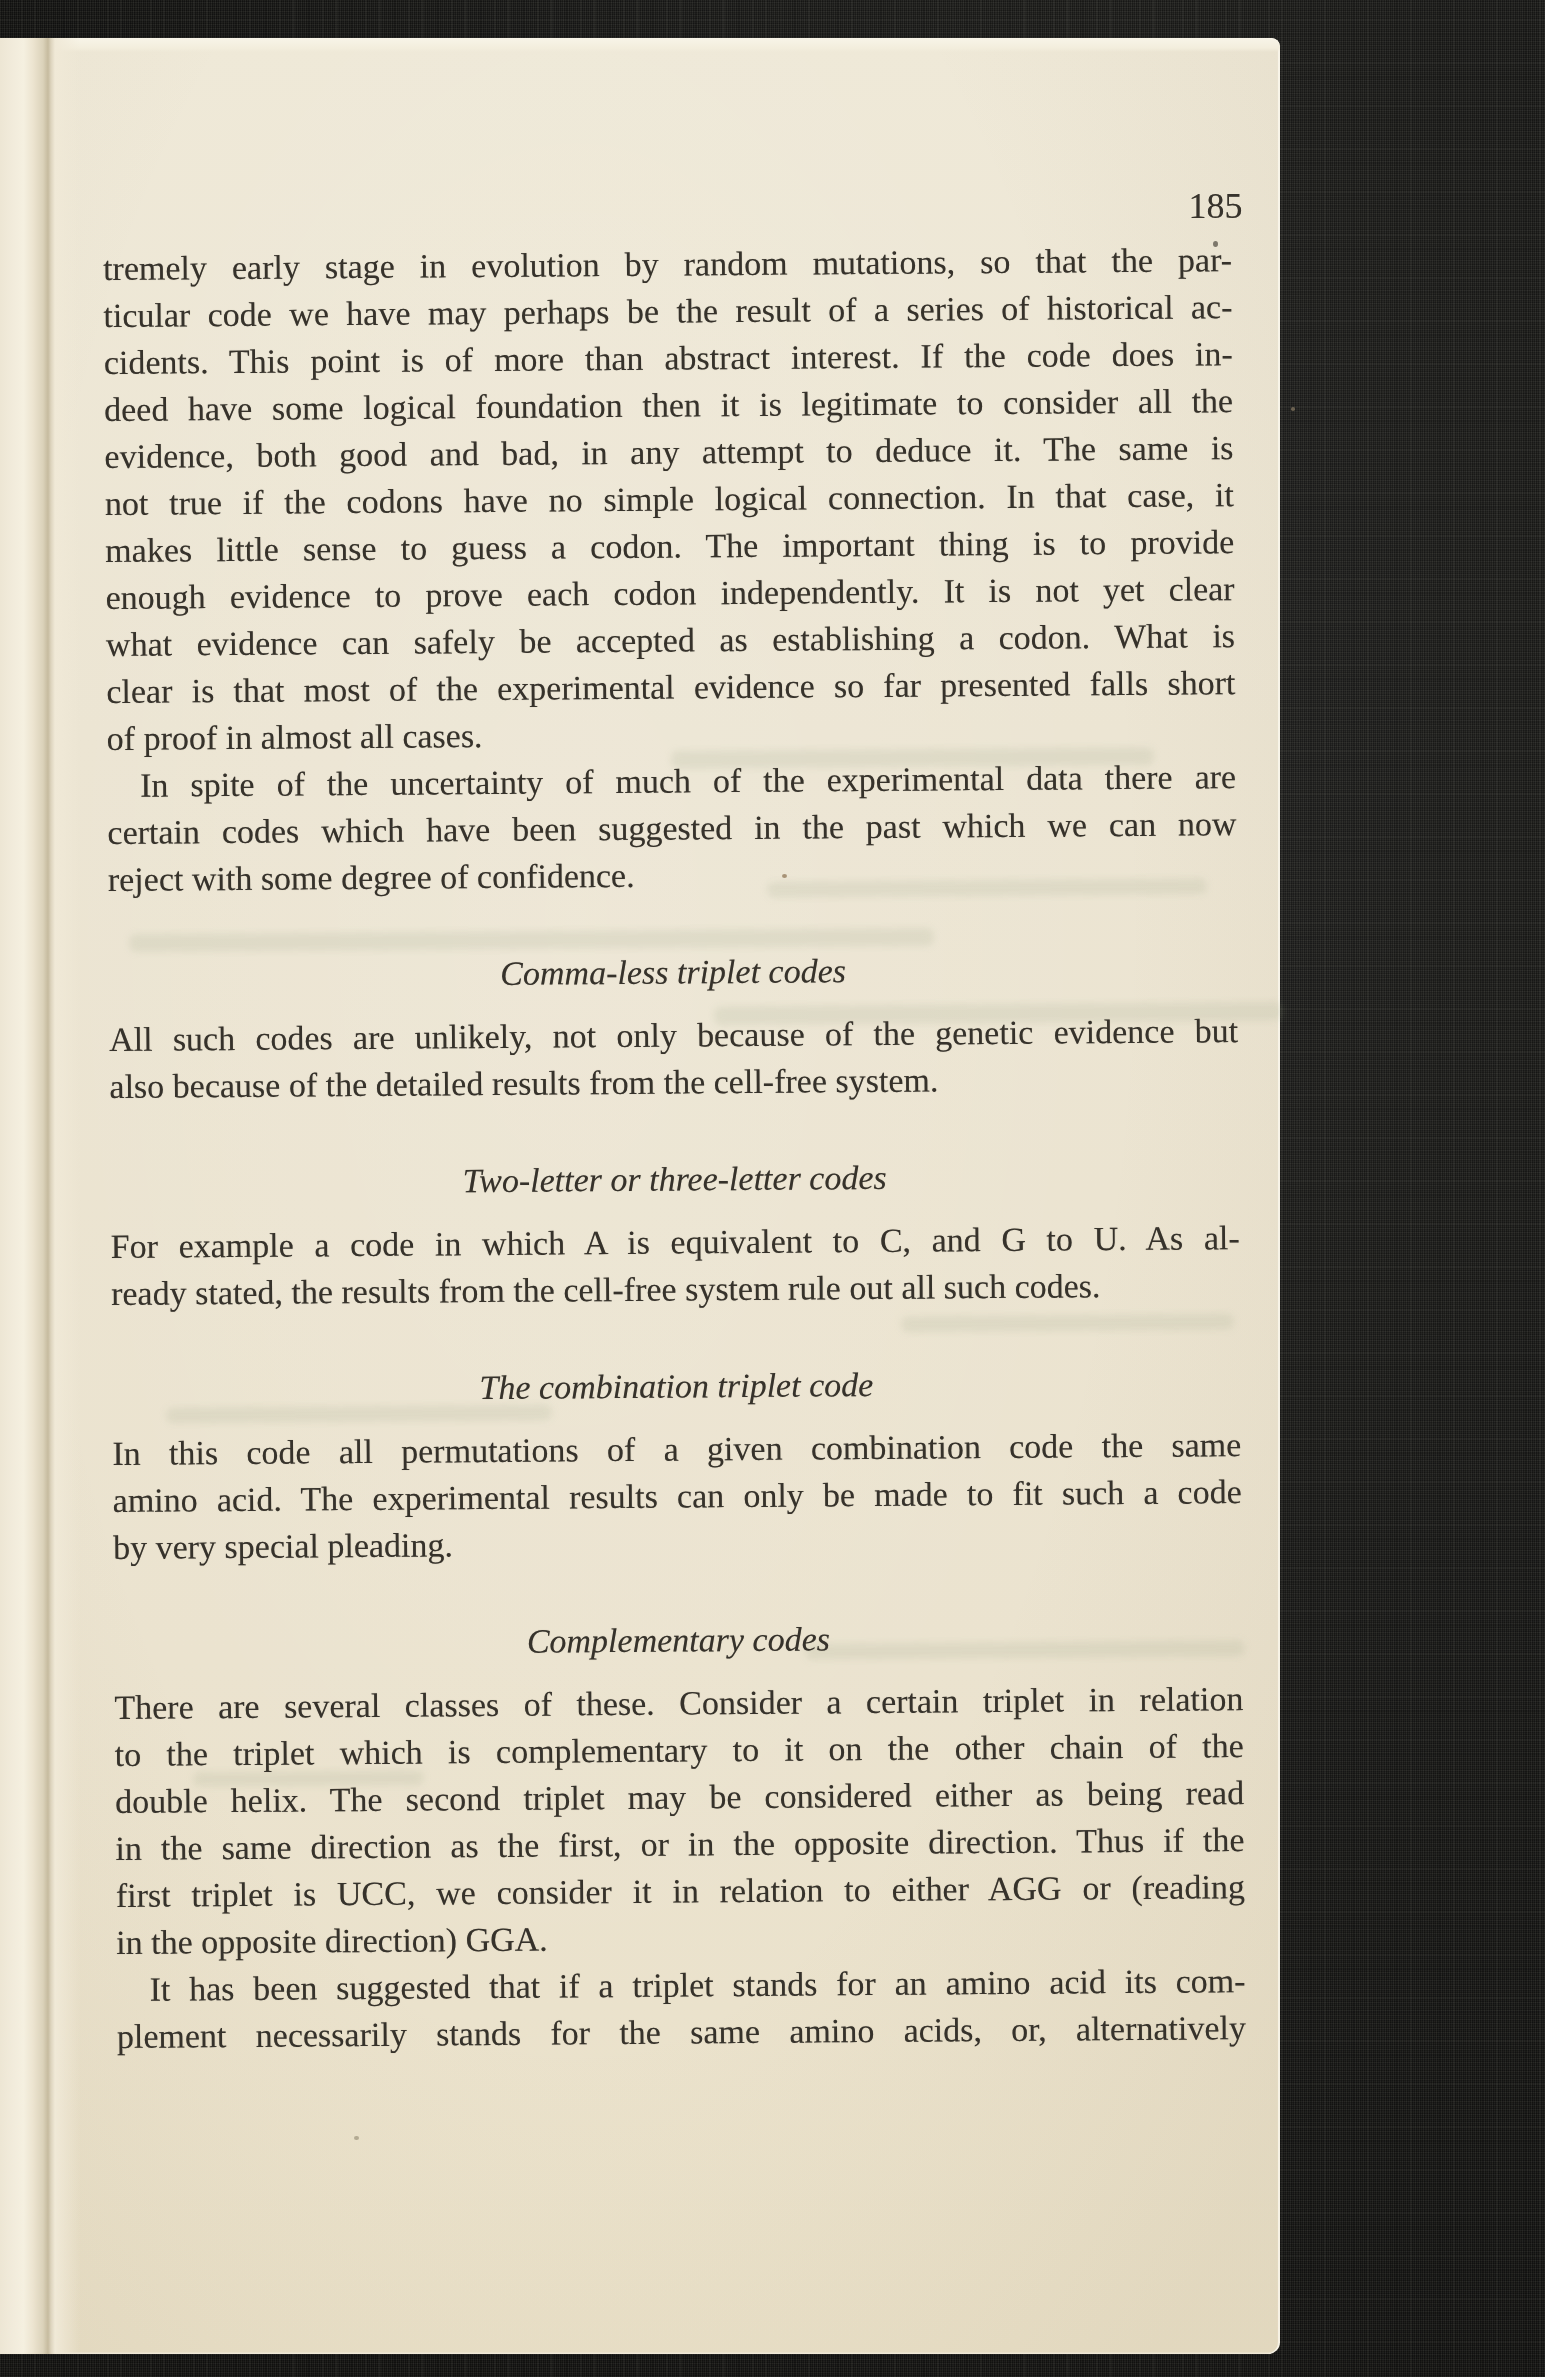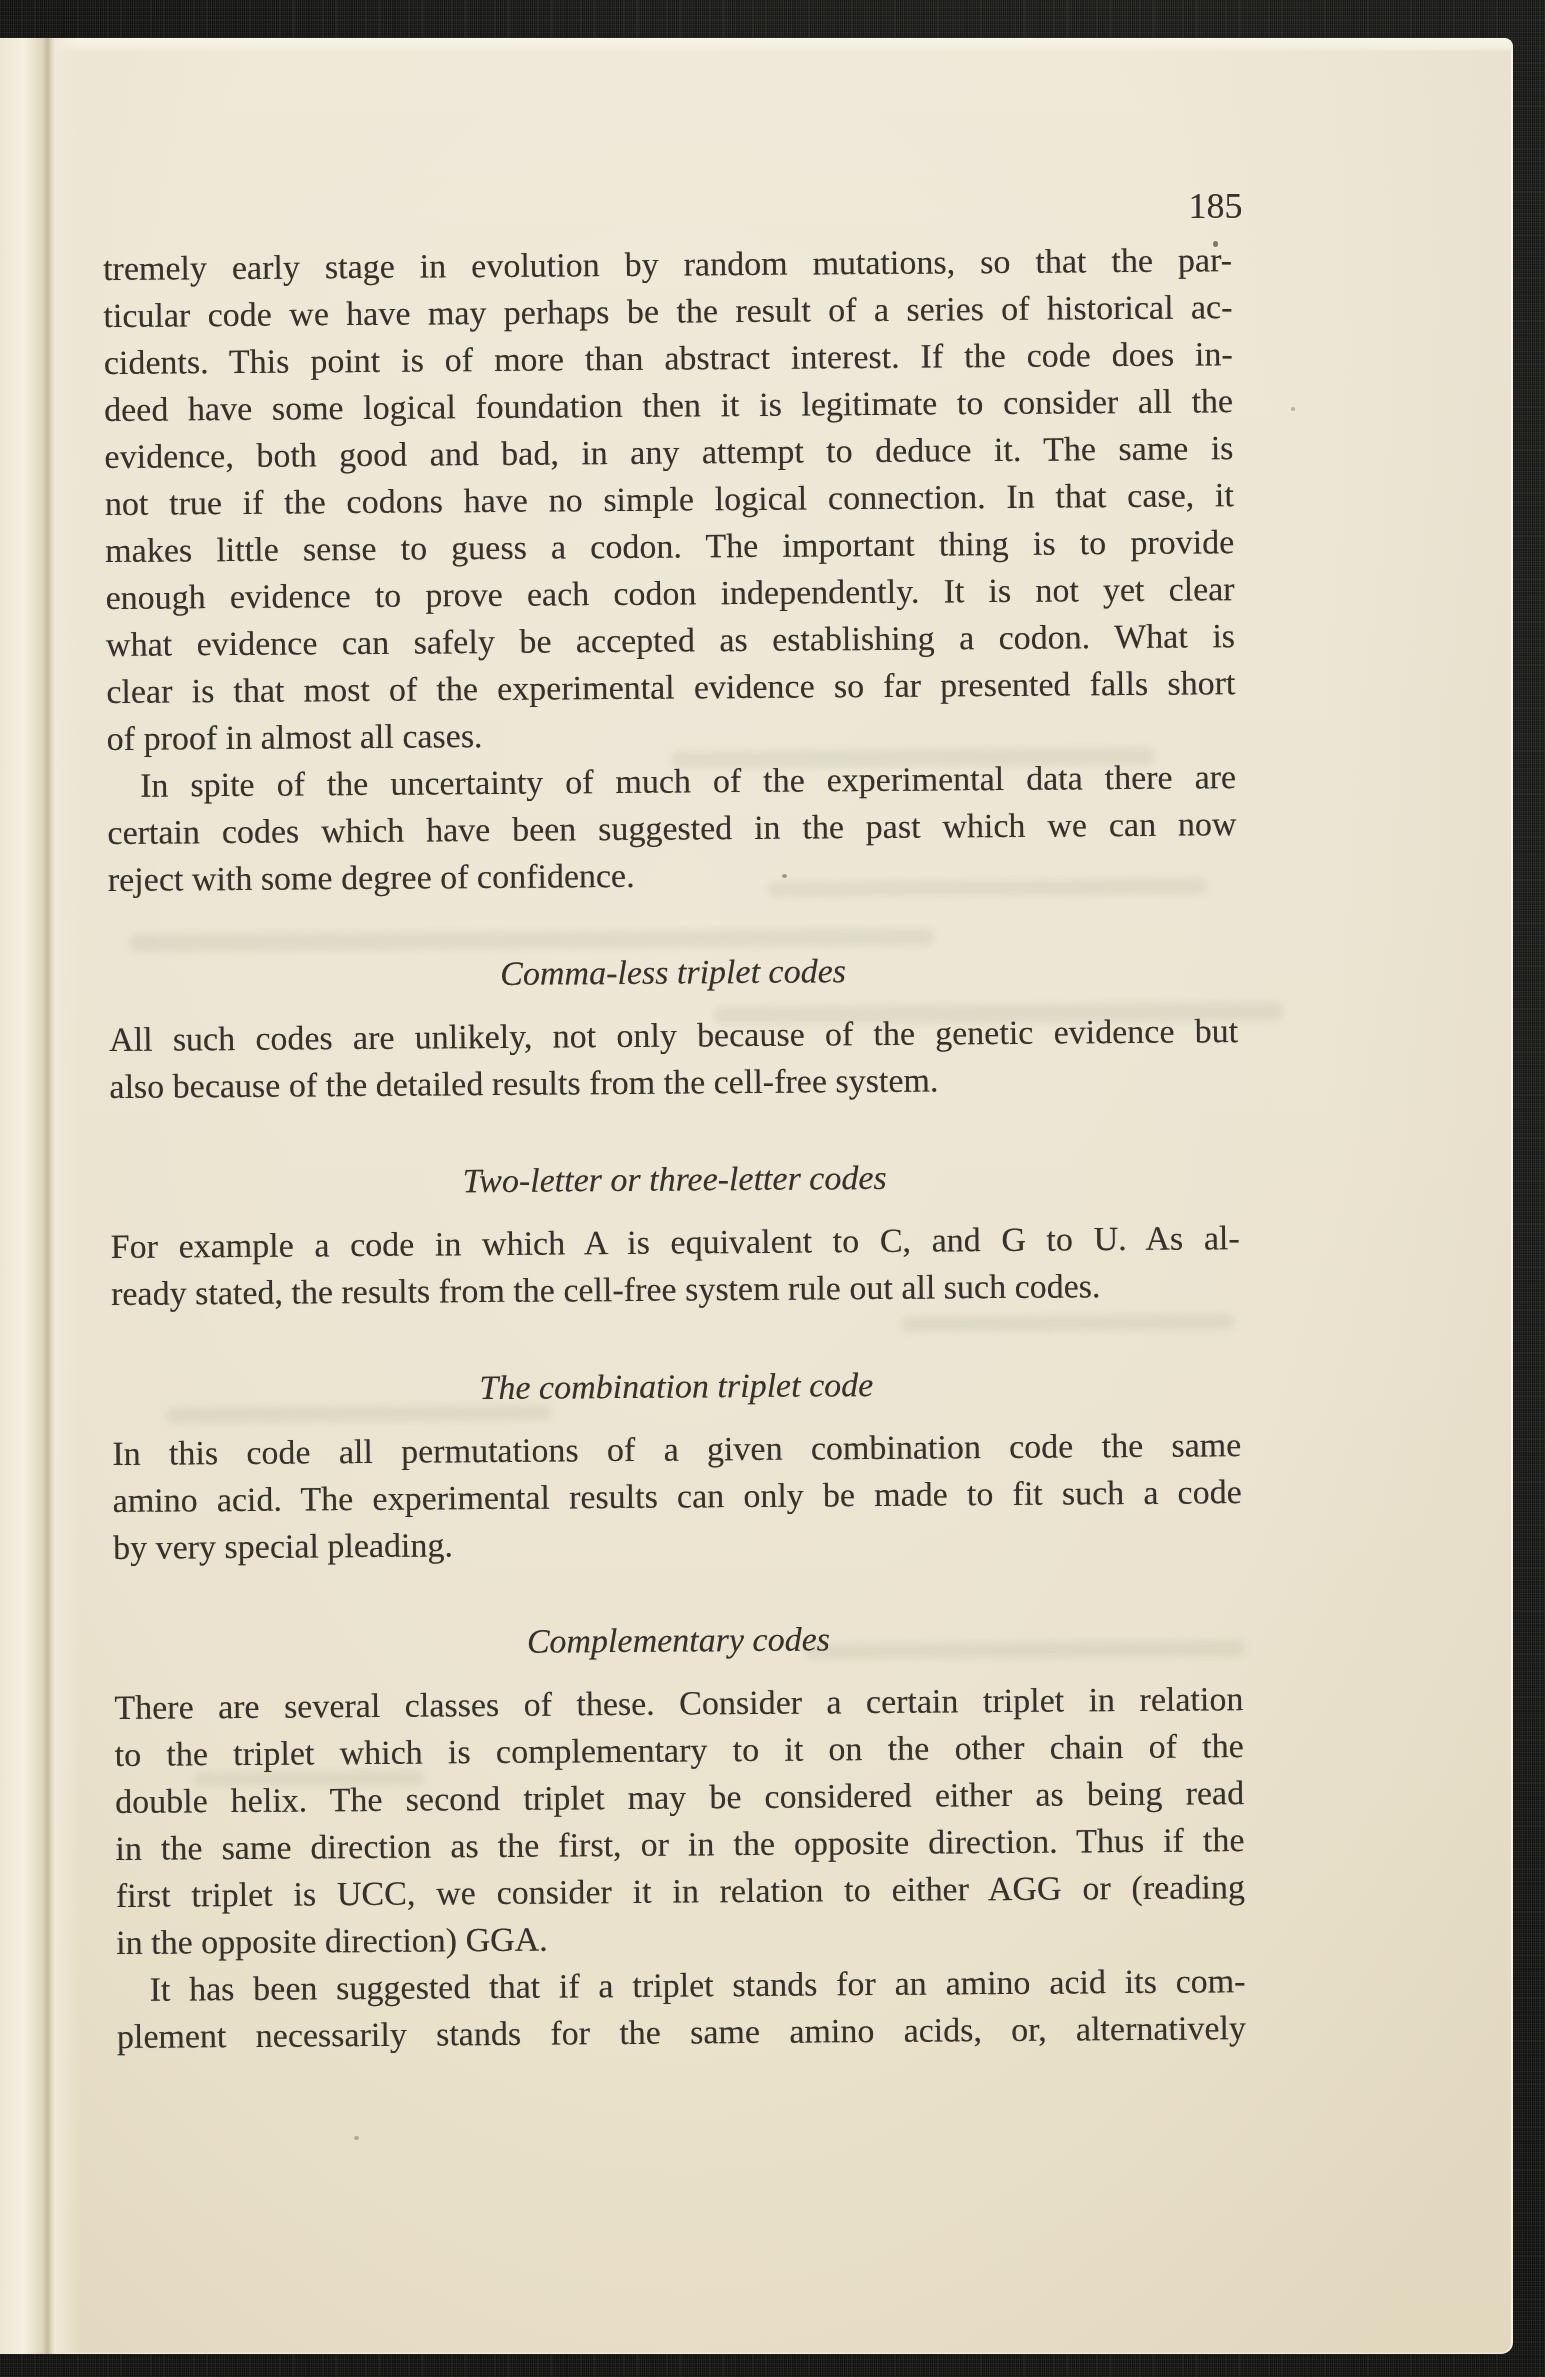--- a/index.html
+++ b/index.html
@@ -11,21 +11,21 @@
   .cover{
     position:absolute;inset:0;
     background-color:#1c1c1a;
     background-image:
       repeating-linear-gradient(90deg, rgba(125,125,115,0.10) 0 1.1px, rgba(0,0,0,0.18) 1.1px 2.1px, rgba(90,90,82,0.08) 2.1px 3.2px, rgba(0,0,0,0.12) 3.2px 4.3px),
       repeating-linear-gradient(0deg, rgba(120,120,110,0.10) 0 1.1px, rgba(0,0,0,0.16) 1.1px 2.1px, rgba(80,80,72,0.06) 2.1px 3.2px, rgba(0,0,0,0.10) 3.2px 4.3px),
       radial-gradient(ellipse at 70% 30%, rgba(255,255,255,0.05), rgba(0,0,0,0.25) 80%);
   }
   
   .page{
-    position:absolute;left:0;top:38px;width:1513px;height:2316px;
+    position:absolute;left:0;top:38px;width:1280px;height:2316px;
     border-radius:1.6px 8.6px 11.8px 1.6px;
     background:
       radial-gradient(ellipse at 45% 38%, rgba(255,255,255,0.10), rgba(0,0,0,0) 55%, rgba(120,95,50,0.07) 92%),
       linear-gradient(180deg,#efe9d8 0%, #ece5d3 30%, #ebe3cf 70%, #eae1c9 100%);
     box-shadow: inset 0 1.6px 0 rgba(255,255,255,0.55), inset -2.1px 0 0 rgba(252,249,240,0.75), inset 0 -1.6px 0 rgba(250,246,235,0.5);
   }
   
   .page-top-strip{
     position:absolute;left:0;top:0;right:0;height:14px;
     background:linear-gradient(180deg,#f8f4e8 0%,#f3eedd 70%, rgba(243,238,221,0) 100%);

